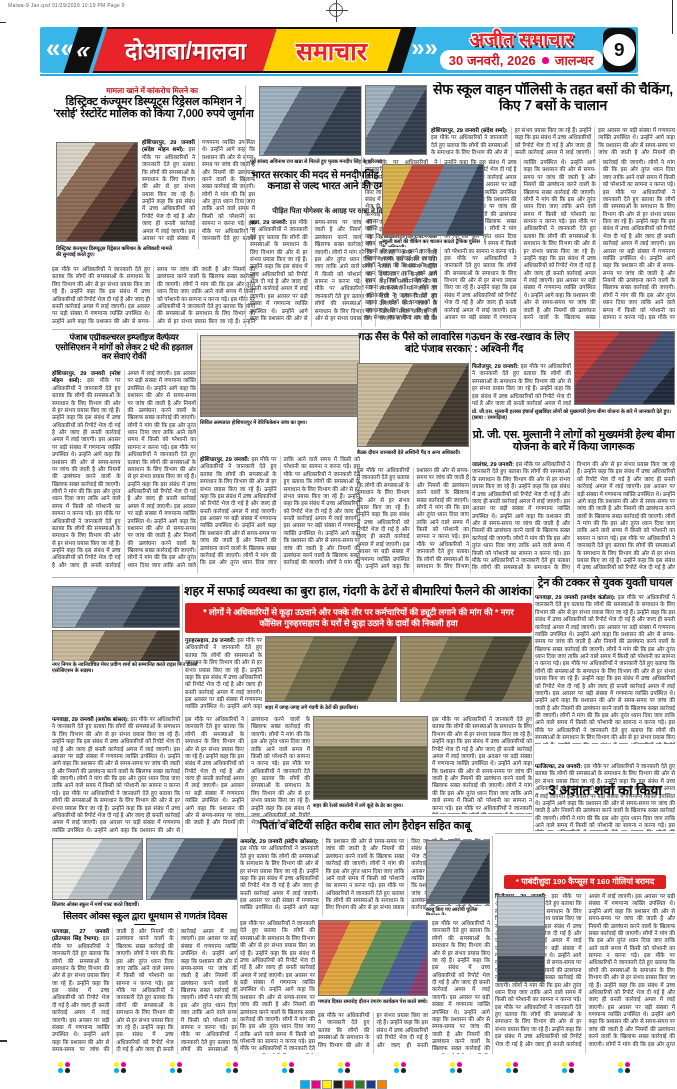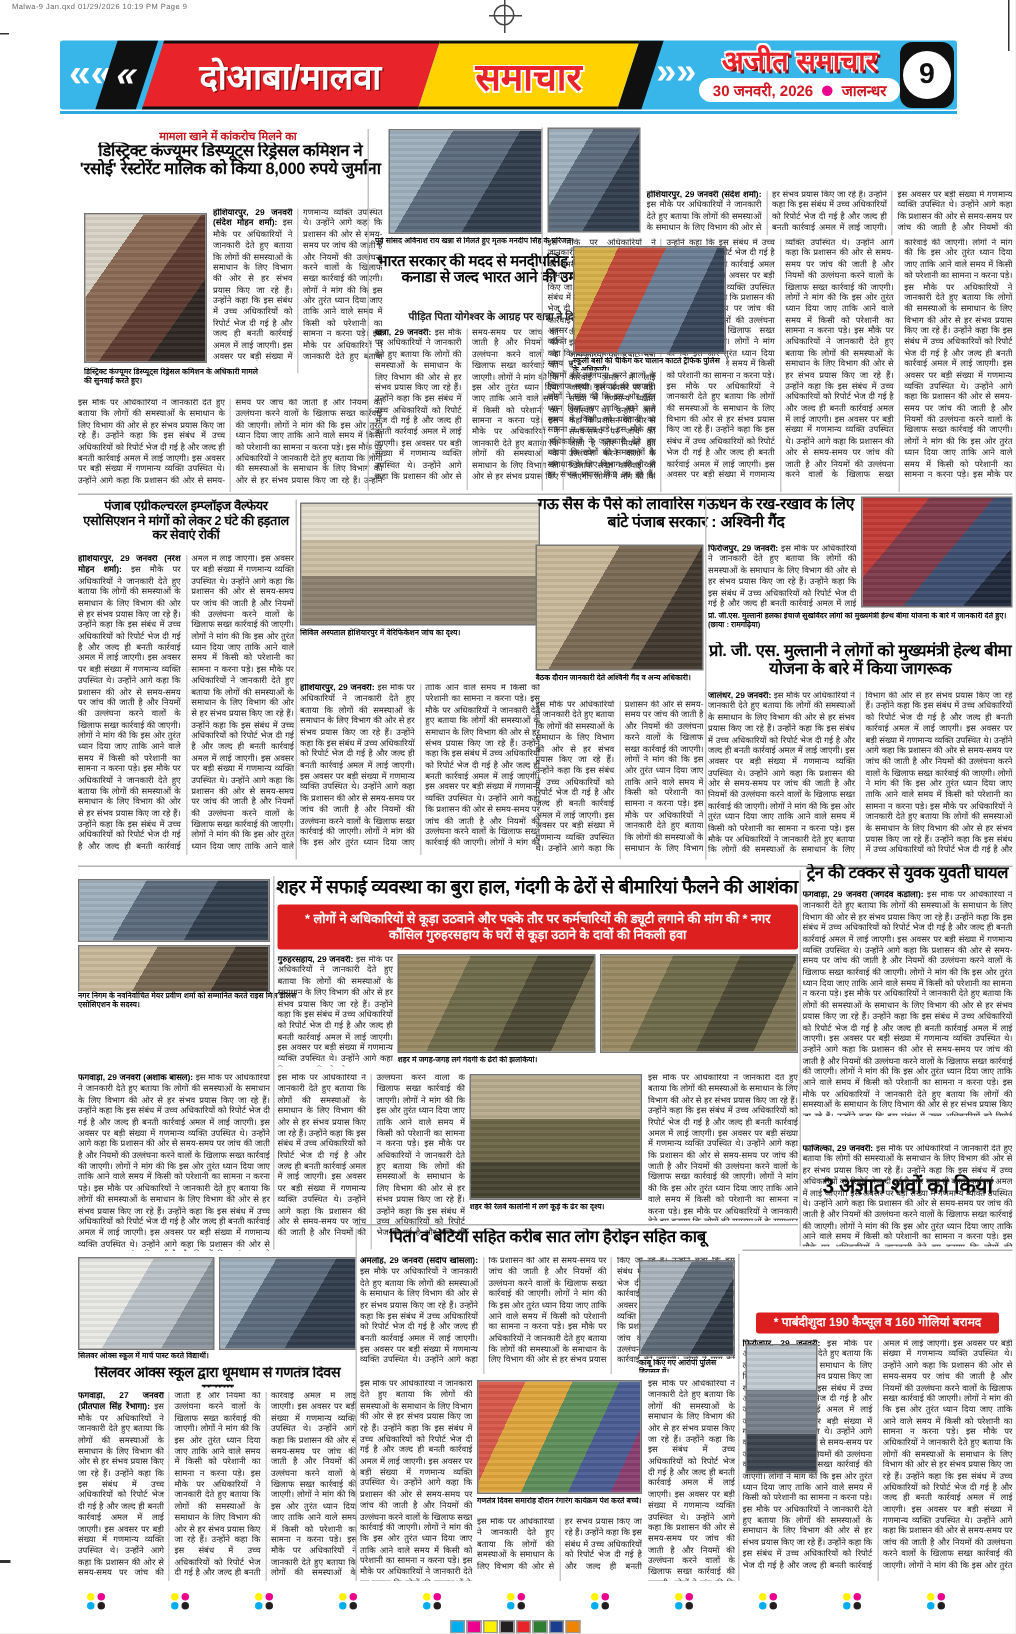--- a/index.html
+++ b/index.html
@@ -22,21 +22,21 @@
   .mh-red span{transform:skewX(18deg);color:#fff;font-weight:bold;font-size:23px;text-shadow:1px 1px 0 #7e0e12;white-space:nowrap;}
   .mh-yel{width:148px;background:#ffd200;transform:skewX(-18deg);border-top:2px solid #111;border-bottom:2px solid #111;}
   .mh-yel span{transform:skewX(18deg);color:#e8242a;font-weight:bold;font-size:25px;
      text-shadow:-1px -1px 0 #fff,1px -1px 0 #fff,-1px 1px 0 #fff,1px 1px 0 #fff;white-space:nowrap;}
   .mh-tip{width:18px;background:#101010;transform:skewX(-18deg);}
   .mh-chevR{color:#fff;font-weight:bold;font-size:24px;padding:0 2px 4px 2px;}
   .mh-right{flex:1;flex-direction:column;gap:1px;}
   .mh-paper{color:#e8242a;font-weight:bold;font-size:19px;line-height:1;
      text-shadow:-1px -1px 0 #fff,1px -1px 0 #fff,-1px 1px 0 #fff,1.5px 1.5px 0 #7e0e12;white-space:nowrap;}
   .mh-pill{background:#fff;border-radius:9px;padding:1px 9px;display:flex;align-items:center;gap:6px;
-     font-size:10px;font-weight:bold;color:#d01822;white-space:nowrap;}
+     font-size:13px;font-weight:bold;color:#d01822;white-space:nowrap;}
   .mh-dot{width:7px;height:7px;border-radius:50%;background:#ec008c;display:inline-block;}
   .mh-badge{width:40px;background:#101010;border-radius:8px;margin:1px 2px 1px 0;}
   .mh-badge .circ{width:32px;height:32px;background:#fff;border-radius:50%;display:flex;align-items:center;justify-content:center;
      font-size:19px;font-weight:bold;color:#111;}
   .mh-underline{background:#29abe2;}
   
   .kicker{color:#c3161c;font-weight:bold;text-align:center;font-size:7.5px;}
   .hl{font-weight:bold;color:#0c0c0c;text-align:center;line-height:1.12;overflow:hidden;letter-spacing:-.2px;}
   .sub{font-weight:bold;color:#222;text-align:center;overflow:hidden;}
   .redbox{background:#dd1f1f;color:#fff;font-weight:bold;text-align:center;border-radius:2px;
@@ -99,21 +99,21 @@
         <span>जालन्धर</span>
       </div>
     </div>
     <div class="mh-badge">
       <span class="circ">9</span>
     </div>
   </div>
   <div class="abs mh-underline" style="left:40px;top:74px;width:598px;height:2px;"></div>
 
   <div class="abs kicker" style="left:52px;top:85px;width:200px;">मामला खाने में कांकरोच मिलने का</div>
-  <div class="abs hl" style="left:52px;top:95px;width:203px;height:40px;font-size:11px;">डिस्ट्रिक्ट कंज्यूमर डिस्प्यूट्स रिड्रेसल कमिशन ने 'रसोई' रेस्टोरेंट मालिक को किया 8,000 रुपये जुर्माना</div>
+  <div class="abs hl" style="left:52px;top:95px;width:203px;height:40px;font-size:11px;">डिस्ट्रिक्ट कंज्यूमर डिस्प्यूट्स रिड्रेसल कमिशन ने 'रसोई' रेस्टोरेंट मालिक को किया 7,000 रुपये जुर्माना</div>
   <div class="abs body" style="left:142px;top:139px;width:113px;height:110px;column-count:2;">
     <b>होशियारपुर, 29 जनवरी (संदेश मोहन शर्मा):</b> <span>इस मौके पर अधिकारियों ने जानकारी देते हुए बताया कि लोगों की समस्याओं के समाधान के लिए विभाग की ओर से हर संभव प्रयास किए जा रहे हैं। उन्होंने कहा कि इस संबंध में उच्च अधिकारियों को रिपोर्ट भेज दी गई है और जल्द ही बनती कार्रवाई अमल में लाई जाएगी। इस अवसर पर बड़ी संख्या में गणमान्य व्यक्ति उपस्थित थे। उन्होंने आगे कहा कि प्रशासन की ओर से समय-समय पर जांच की जाती है और नियमों की उल्लंघना करने वालों के खिलाफ सख्त कार्रवाई की जाएगी। लोगों ने मांग की कि इस ओर तुरंत ध्यान दिया जाए ताकि आने वाले समय में किसी को परेशानी का सामना न करना पड़े। इस मौके पर अधिकारियों ने जानकारी देते हुए बताया कि लोगों की समस्याओं के समाधान के लिए विभाग की ओर से हर संभव प्रयास किए जा रहे हैं। उन्होंने कहा कि इस संबंध में उच्च अधिकारियों को रिपोर्ट भेज दी गई है और जल्द ही बनती कार्रवाई अमल में लाई जाएगी। इस अवसर पर बड़ी संख्या में गणमान्य व्यक्ति उपस्थित थे। उन्होंने आगे कहा कि प्रशासन की ओर से समय-समय पर जांच की जाती है और नियमों की उल्लंघना करने वालों के खिलाफ सख्त कार्रवाई की जाएगी। लोगों ने मांग की कि इस ओर तुरंत ध्यान दिया जाए ताकि आने वाले समय में किसी को परेशानी का सामना न करना पड़े। इस मौके पर अधिकारियों ने जानकारी देते हुए बताया कि लोगों की समस्याओं के समाधान के लिए विभाग की ओर से हर संभव प्रयास किए जा रहे हैं। उन्होंने कहा कि इस संबंध में उच्च अधिकारियों को रिपोर्ट भेज दी गई है और जल्द ही बनती कार्रवाई अमल में लाई जाएगी। इस अवसर पर बड़ी संख्या में गणमान्य व्यक्ति उपस्थित थे। उन्होंने आगे कहा कि प्रशासन की ओर से समय-समय पर जांच की जाती है और नियमों की उल्लंघना करने वालों के खिलाफ सख्त कार्रवाई की जाएगी। लोगों ने मांग की कि इस ओर तुरंत ध्यान दिया जाए ताकि आने वाले समय में किसी को परेशानी का सामना न करना पड़े। इस मौके पर अधिकारियों ने जानकारी देते हुए बताया कि लोगों की समस्याओं के समाधान के लिए विभाग की ओर से हर संभव प्रयास किए जा रहे हैं। उन्होंने कहा कि इस संबंध में उच्च अधिकारियों को रिपोर्ट भेज दी गई है और जल्द ही बनती कार्रवाई अमल में लाई जाएगी। इस अवसर पर बड़ी संख्या में गणमान्य व्यक्ति उपस्थित थे। उन्होंने आगे कहा कि प्रशासन की ओर से समय-समय पर जांच की जाती है और नियमों की उल्लंघना करने वालों के खिलाफ सख्त कार्रवाई की जाएगी। लोगों ने मांग की कि इस ओर तुरंत ध्यान दिया जाए ताकि आने वाले समय में किसी को परेशानी का सामना न करना पड़े। इस मौके पर अधिकारियों ने जानकारी देते हुए बताया कि लोगों की समस्याओं के समाधान के लिए विभाग की ओर से हर संभव प्रयास किए जा रहे हैं। उन्होंने कहा कि इस संबंध में उच्च अधिकारियों को रिपोर्ट भेज दी गई है और जल्द ही बनती कार्रवाई अमल में लाई जाएगी। इस अवसर पर बड़ी संख्या में गणमान्य व्यक्ति उपस्थित थे। उन्होंने आगे कहा कि प्रशासन की ओर से समय-समय पर जांच की जाती है और नियमों की उल्लंघना करने वालों के खिलाफ सख्त कार्रवाई की जाएगी। लोगों ने मांग की कि इस ओर तुरंत ध्यान दिया जाए ताकि आने वाले समय में किसी को परेशानी का सामना न करना पड़े। इस मौके पर अधिकारियों ने जानकारी देते हुए बताया कि लोगों की समस्याओं के समाधान के लिए विभाग की ओर से हर संभव प्रयास किए जा रहे हैं। उन्होंने कहा कि इस संबंध में उच्च अधिकारियों को रिपोर्ट भेज दी गई है और जल्द ही बनती कार्रवाई अमल में लाई जाएगी। इस अवसर पर बड़ी संख्या में गणमान्य व्यक्ति उपस्थित थे।</span>
   </div>
   <div class="abs photo p-office" style="left:56px;top:142px;width:82px;height:100px;">
       <i></i>
     </div>
   <div class="abs cap" style="left:56px;top:245px;width:120px;height:18px;">डिस्ट्रिक्ट कंज्यूमर डिस्प्यूट्स रिड्रेसल कमिशन के अधिकारी मामले की सुनवाई करते हुए।</div>
   <div class="abs body" style="left:52px;top:266px;width:203px;height:62px;column-count:2;">इस मौके पर अधिकारियों ने जानकारी देते हुए बताया कि लोगों की समस्याओं के समाधान के लिए विभाग की ओर से हर संभव प्रयास किए जा रहे हैं। उन्होंने कहा कि इस संबंध में उच्च अधिकारियों को रिपोर्ट भेज दी गई है और जल्द ही बनती कार्रवाई अमल में लाई जाएगी। इस अवसर पर बड़ी संख्या में गणमान्य व्यक्ति उपस्थित थे। उन्होंने आगे कहा कि प्रशासन की ओर से समय-समय पर जांच की जाती है और नियमों की उल्लंघना करने वालों के खिलाफ सख्त कार्रवाई की जाएगी। लोगों ने मांग की कि इस ओर तुरंत ध्यान दिया जाए ताकि आने वाले समय में किसी को परेशानी का सामना न करना पड़े। इस मौके पर अधिकारियों ने जानकारी देते हुए बताया कि लोगों की समस्याओं के समाधान के लिए विभाग की ओर से हर संभव प्रयास किए जा रहे हैं। उन्होंने कहा कि इस संबंध में उच्च अधिकारियों को रिपोर्ट भेज दी गई है और जल्द ही बनती कार्रवाई अमल में लाई जाएगी। इस अवसर पर बड़ी संख्या में गणमान्य व्यक्ति उपस्थित थे। उन्होंने आगे कहा कि प्रशासन की ओर से समय-समय पर जांच की जाती है और नियमों की उल्लंघना करने वालों के खिलाफ सख्त कार्रवाई की जाएगी। लोगों ने मांग की कि इस ओर तुरंत ध्यान दिया जाए ताकि आने वाले समय में किसी को परेशानी का सामना न करना पड़े। इस मौके पर अधिकारियों ने जानकारी देते हुए बताया कि लोगों की समस्याओं के समाधान के लिए विभाग की ओर से हर संभव प्रयास किए जा रहे हैं। उन्होंने कहा कि इस संबंध में उच्च अधिकारियों को रिपोर्ट भेज दी गई है और जल्द ही बनती कार्रवाई अमल में लाई जाएगी। इस अवसर पर बड़ी संख्या में गणमान्य व्यक्ति उपस्थित थे। उन्होंने आगे कहा कि प्रशासन की ओर से समय-समय पर जांच की जाती है और नियमों की उल्लंघना करने वालों के खिलाफ सख्त कार्रवाई की जाएगी। लोगों ने मांग की कि इस ओर तुरंत ध्यान दिया जाए ताकि आने वाले समय में किसी को परेशानी का सामना न करना पड़े। इस मौके पर अधिकारियों ने जानकारी देते हुए बताया कि लोगों की समस्याओं के समाधान के लिए विभाग की ओर से हर संभव प्रयास किए जा रहे हैं। उन्होंने कहा कि इस संबंध में उच्च अधिकारियों को रिपोर्ट भेज दी गई है और जल्द ही बनती कार्रवाई अमल में लाई जाएगी। इस अवसर पर बड़ी संख्या में गणमान्य व्यक्ति उपस्थित थे। उन्होंने आगे कहा कि प्रशासन की ओर से समय-समय पर जांच की जाती है और नियमों की उल्लंघना करने वालों के खिलाफ सख्त कार्रवाई की जाएगी। लोगों ने मांग की कि इस ओर तुरंत ध्यान दिया जाए ताकि आने वाले समय में किसी को परेशानी का सामना न करना पड़े। इस मौके पर अधिकारियों ने जानकारी देते हुए बताया कि लोगों की समस्याओं के समाधान के लिए विभाग की ओर से हर संभव प्रयास किए जा रहे हैं। उन्होंने कहा कि इस संबंध में उच्च अधिकारियों को रिपोर्ट भेज दी गई है और जल्द ही बनती कार्रवाई अमल में लाई जाएगी। इस अवसर पर बड़ी संख्या में गणमान्य व्यक्ति उपस्थित थे। उन्होंने आगे कहा कि प्रशासन की ओर से समय-समय पर जांच की जाती है और नियमों की उल्लंघना करने वालों के खिलाफ सख्त कार्रवाई की जाएगी। लोगों ने मांग की कि इस ओर तुरंत ध्यान दिया जाए ताकि आने वाले समय में किसी को परेशानी का सामना न करना पड़े। इस मौके पर अधिकारियों ने जानकारी देते हुए बताया कि लोगों की समस्याओं के समाधान के लिए विभाग की ओर से हर संभव प्रयास किए जा रहे हैं। उन्होंने कहा कि इस संबंध में उच्च अधिकारियों को रिपोर्ट भेज दी गई है और जल्द ही बनती कार्रवाई अमल में लाई जाएगी। इस अवसर पर बड़ी संख्या में गणमान्य व्यक्ति उपस्थित थे।</div>
 
   <div class="abs photo p-group" style="left:259px;top:86px;width:103px;height:70px;">
@@ -122,20 +122,21 @@
   <div class="abs cap" style="left:250px;top:158px;width:187px;height:9px;">पूर्व सांसद अविनाश राय खन्ना से मिलते हुए मृतक मनदीप सिंह के परिजन।</div>
   <div class="abs hl" style="left:250px;top:169px;width:187px;height:36px;font-size:10px;">भारत सरकार की मदद से मनदीपसिंह का पार्थिव शरीर कनाडा से जल्द भारत आने की उम्मीद : खन्ना</div>
   <div class="abs sub" style="left:250px;top:206px;width:187px;height:10px;font-size:7px;">पीड़ित पिता योगेश्वर के आग्रह पर खन्ना ने दिया आश्वासन</div>
   <div class="abs body" style="left:250px;top:219px;width:187px;height:108px;column-count:3;">
     <b>खन्ना, 29 जनवरी:</b> <span>इस मौके पर अधिकारियों ने जानकारी देते हुए बताया कि लोगों की समस्याओं के समाधान के लिए विभाग की ओर से हर संभव प्रयास किए जा रहे हैं। उन्होंने कहा कि इस संबंध में उच्च अधिकारियों को रिपोर्ट भेज दी गई है और जल्द ही बनती कार्रवाई अमल में लाई जाएगी। इस अवसर पर बड़ी संख्या में गणमान्य व्यक्ति उपस्थित थे। उन्होंने आगे कहा कि प्रशासन की ओर से समय-समय पर जांच की जाती है और नियमों की उल्लंघना करने वालों के खिलाफ सख्त कार्रवाई की जाएगी। लोगों ने मांग की कि इस ओर तुरंत ध्यान दिया जाए ताकि आने वाले समय में किसी को परेशानी का सामना न करना पड़े। इस मौके पर अधिकारियों ने जानकारी देते हुए बताया कि लोगों की समस्याओं के समाधान के लिए विभाग की ओर से हर संभव प्रयास किए जा रहे हैं। उन्होंने कहा कि इस संबंध में उच्च अधिकारियों को रिपोर्ट भेज दी गई है और जल्द ही बनती कार्रवाई अमल में लाई जाएगी। इस अवसर पर बड़ी संख्या में गणमान्य व्यक्ति उपस्थित थे। उन्होंने आगे कहा कि प्रशासन की ओर से समय-समय पर जांच की जाती है और नियमों की उल्लंघना करने वालों के खिलाफ सख्त कार्रवाई की जाएगी। लोगों ने मांग की कि इस ओर तुरंत ध्यान दिया जाए ताकि आने वाले समय में किसी को परेशानी का सामना न करना पड़े। इस मौके पर अधिकारियों ने जानकारी देते हुए बताया कि लोगों की समस्याओं के समाधान के लिए विभाग की ओर से हर संभव प्रयास किए जा रहे हैं। उन्होंने कहा कि इस संबंध में उच्च अधिकारियों को रिपोर्ट भेज दी गई है और जल्द ही बनती कार्रवाई अमल में लाई जाएगी। इस अवसर पर बड़ी संख्या में गणमान्य व्यक्ति उपस्थित थे। उन्होंने आगे कहा कि प्रशासन की ओर से समय-समय पर जांच की जाती है और नियमों की उल्लंघना करने वालों के खिलाफ सख्त कार्रवाई की जाएगी। लोगों ने मांग की कि इस ओर तुरंत ध्यान दिया जाए ताकि आने वाले समय में किसी को परेशानी का सामना न करना पड़े। इस मौके पर अधिकारियों ने जानकारी देते हुए बताया कि लोगों की समस्याओं के समाधान के लिए विभाग की ओर से हर संभव प्रयास किए जा रहे हैं। उन्होंने कहा कि इस संबंध में उच्च अधिकारियों को रिपोर्ट भेज दी गई है और जल्द ही बनती कार्रवाई अमल में लाई जाएगी। इस अवसर पर बड़ी संख्या में गणमान्य व्यक्ति उपस्थित थे। उन्होंने आगे कहा कि प्रशासन की ओर से समय-समय पर जांच की जाती है और नियमों की उल्लंघना करने वालों के खिलाफ सख्त कार्रवाई की जाएगी। लोगों ने मांग की कि इस ओर तुरंत ध्यान दिया जाए ताकि आने वाले समय में किसी को परेशानी का सामना न करना पड़े। इस मौके पर अधिकारियों ने जानकारी देते हुए बताया कि लोगों की समस्याओं के समाधान के लिए विभाग की ओर से हर संभव प्रयास किए जा रहे हैं। उन्होंने कहा कि इस संबंध में उच्च अधिकारियों को रिपोर्ट भेज दी गई है और जल्द ही बनती कार्रवाई अमल में लाई जाएगी। इस अवसर पर बड़ी संख्या में गणमान्य व्यक्ति उपस्थित थे। उन्होंने आगे कहा कि प्रशासन की ओर से समय-समय पर जांच की जाती है और नियमों की उल्लंघना करने वालों के खिलाफ सख्त कार्रवाई की जाएगी। लोगों ने मांग की कि इस ओर तुरंत ध्यान दिया जाए ताकि आने वाले समय में किसी को परेशानी का सामना न करना पड़े। इस मौके पर अधिकारियों ने जानकारी देते हुए बताया कि लोगों की समस्याओं के समाधान के लिए विभाग की ओर से हर संभव प्रयास किए जा रहे हैं। उन्होंने कहा कि इस संबंध में उच्च अधिकारियों को रिपोर्ट भेज दी गई है और जल्द ही बनती कार्रवाई अमल में लाई जाएगी। इस अवसर पर बड़ी संख्या में गणमान्य व्यक्ति उपस्थित थे।</span>
   </div>
 
   <div class="abs photo p-group" style="left:365px;top:85px;width:62px;height:70px;">
       <i></i>
     </div>
+  <div class="abs hl" style="left:431px;top:82px;width:244px;height:42px;font-size:14px;">सेफ स्कूल वाहन पॉलिसी के तहत बसों की चैकिंग, किए 7 बसों के चालान</div>
   <div class="abs body" style="left:431px;top:127px;width:244px;height:30px;column-count:3;">
     <b>होशियारपुर, 29 जनवरी (संदेश शर्मा):</b> <span>इस मौके पर अधिकारियों ने जानकारी देते हुए बताया कि लोगों की समस्याओं के समाधान के लिए विभाग की ओर से हर संभव प्रयास किए जा रहे हैं। उन्होंने कहा कि इस संबंध में उच्च अधिकारियों को रिपोर्ट भेज दी गई है और जल्द ही बनती कार्रवाई अमल में लाई जाएगी। इस अवसर पर बड़ी संख्या में गणमान्य व्यक्ति उपस्थित थे। उन्होंने आगे कहा कि प्रशासन की ओर से समय-समय पर जांच की जाती है और नियमों की उल्लंघना करने वालों के खिलाफ सख्त कार्रवाई की जाएगी। लोगों ने मांग की कि इस ओर तुरंत ध्यान दिया जाए ताकि आने वाले समय में किसी को परेशानी का सामना न करना पड़े। इस मौके पर अधिकारियों ने जानकारी देते हुए बताया कि लोगों की समस्याओं के समाधान के लिए विभाग की ओर से हर संभव प्रयास किए जा रहे हैं। उन्होंने कहा कि इस संबंध में उच्च अधिकारियों को रिपोर्ट भेज दी गई है और जल्द ही बनती कार्रवाई अमल में लाई जाएगी। इस अवसर पर बड़ी संख्या में गणमान्य व्यक्ति उपस्थित थे। उन्होंने आगे कहा कि प्रशासन की ओर से समय-समय पर जांच की जाती है और नियमों की उल्लंघना करने वालों के खिलाफ सख्त कार्रवाई की जाएगी। लोगों ने मांग की कि इस ओर तुरंत ध्यान दिया जाए ताकि आने वाले समय में किसी को परेशानी का सामना न करना पड़े। इस मौके पर अधिकारियों ने जानकारी देते हुए बताया कि लोगों की समस्याओं के समाधान के लिए विभाग की ओर से हर संभव प्रयास किए जा रहे हैं। उन्होंने कहा कि इस संबंध में उच्च अधिकारियों को रिपोर्ट भेज दी गई है और जल्द ही बनती कार्रवाई अमल में लाई जाएगी। इस अवसर पर बड़ी संख्या में गणमान्य व्यक्ति उपस्थित थे। उन्होंने आगे कहा कि प्रशासन की ओर से समय-समय पर जांच की जाती है और नियमों की उल्लंघना करने वालों के खिलाफ सख्त कार्रवाई की जाएगी। लोगों ने मांग की कि इस ओर तुरंत ध्यान दिया जाए ताकि आने वाले समय में किसी को परेशानी का सामना न करना पड़े। इस मौके पर अधिकारियों ने जानकारी देते हुए बताया कि लोगों की समस्याओं के समाधान के लिए विभाग की ओर से हर संभव प्रयास किए जा रहे हैं। उन्होंने कहा कि इस संबंध में उच्च अधिकारियों को रिपोर्ट भेज दी गई है और जल्द ही बनती कार्रवाई अमल में लाई जाएगी। इस अवसर पर बड़ी संख्या में गणमान्य व्यक्ति उपस्थित थे। उन्होंने आगे कहा कि प्रशासन की ओर से समय-समय पर जांच की जाती है और नियमों की उल्लंघना करने वालों के खिलाफ सख्त कार्रवाई की जाएगी। लोगों ने मांग की कि इस ओर तुरंत ध्यान दिया जाए ताकि आने वाले समय में किसी को परेशानी का सामना न करना पड़े। इस मौके पर अधिकारियों ने जानकारी देते हुए बताया कि लोगों की समस्याओं के समाधान के लिए विभाग की ओर से हर संभव प्रयास किए जा रहे हैं। उन्होंने कहा कि इस संबंध में उच्च अधिकारियों को रिपोर्ट भेज दी गई है और जल्द ही बनती कार्रवाई अमल में लाई जाएगी। इस अवसर पर बड़ी संख्या में गणमान्य व्यक्ति उपस्थित थे। उन्होंने आगे कहा कि प्रशासन की ओर से समय-समय पर जांच की जाती है और नियमों की उल्लंघना करने वालों के खिलाफ सख्त कार्रवाई की जाएगी। लोगों ने मांग की कि इस ओर तुरंत ध्यान दिया जाए ताकि आने वाले समय में किसी को परेशानी का सामना न करना पड़े। इस मौके पर अधिकारियों ने जानकारी देते हुए बताया कि लोगों की समस्याओं के समाधान के लिए विभाग की ओर से हर संभव प्रयास किए जा रहे हैं। उन्होंने कहा कि इस संबंध में उच्च अधिकारियों को रिपोर्ट भेज दी गई है और जल्द ही बनती कार्रवाई अमल में लाई जाएगी। इस अवसर पर बड़ी संख्या में गणमान्य व्यक्ति उपस्थित थे।</span>
   </div>
   <div class="abs body" style="left:365px;top:159px;width:310px;height:169px;column-count:4;">इस मौके पर अधिकारियों ने जानकारी देते हुए बताया कि लोगों की समस्याओं के समाधान के लिए विभाग की ओर से हर संभव प्रयास किए जा रहे हैं। उन्होंने कहा कि इस संबंध में उच्च अधिकारियों को रिपोर्ट भेज दी गई है और जल्द ही बनती कार्रवाई अमल में लाई जाएगी। इस अवसर पर बड़ी संख्या में गणमान्य व्यक्ति उपस्थित थे। उन्होंने आगे कहा कि प्रशासन की ओर से समय-समय पर जांच की जाती है और नियमों की उल्लंघना करने वालों के खिलाफ सख्त कार्रवाई की जाएगी। लोगों ने मांग की कि इस ओर तुरंत ध्यान दिया जाए ताकि आने वाले समय में किसी को परेशानी का सामना न करना पड़े। इस मौके पर अधिकारियों ने जानकारी देते हुए बताया कि लोगों की समस्याओं के समाधान के लिए विभाग की ओर से हर संभव प्रयास किए जा रहे हैं। उन्होंने कहा कि इस संबंध में उच्च अधिकारियों को रिपोर्ट भेज दी गई है और जल्द ही बनती कार्रवाई अमल में लाई जाएगी। इस अवसर पर बड़ी संख्या में गणमान्य व्यक्ति उपस्थित थे। उन्होंने आगे कहा कि प्रशासन की ओर से समय-समय पर जांच की जाती है और नियमों की उल्लंघना करने वालों के खिलाफ सख्त कार्रवाई की जाएगी। लोगों ने मांग की कि इस ओर तुरंत ध्यान दिया जाए ताकि आने वाले समय में किसी को परेशानी का सामना न करना पड़े। इस मौके पर अधिकारियों ने जानकारी देते हुए बताया कि लोगों की समस्याओं के समाधान के लिए विभाग की ओर से हर संभव प्रयास किए जा रहे हैं। उन्होंने कहा कि इस संबंध में उच्च अधिकारियों को रिपोर्ट भेज दी गई है और जल्द ही बनती कार्रवाई अमल में लाई जाएगी। इस अवसर पर बड़ी संख्या में गणमान्य व्यक्ति उपस्थित थे। उन्होंने आगे कहा कि प्रशासन की ओर से समय-समय पर जांच की जाती है और नियमों की उल्लंघना करने वालों के खिलाफ सख्त कार्रवाई की जाएगी। लोगों ने मांग की कि इस ओर तुरंत ध्यान दिया जाए ताकि आने वाले समय में किसी को परेशानी का सामना न करना पड़े। इस मौके पर अधिकारियों ने जानकारी देते हुए बताया कि लोगों की समस्याओं के समाधान के लिए विभाग की ओर से हर संभव प्रयास किए जा रहे हैं। उन्होंने कहा कि इस संबंध में उच्च अधिकारियों को रिपोर्ट भेज दी गई है और जल्द ही बनती कार्रवाई अमल में लाई जाएगी। इस अवसर पर बड़ी संख्या में गणमान्य व्यक्ति उपस्थित थे। उन्होंने आगे कहा कि प्रशासन की ओर से समय-समय पर जांच की जाती है और नियमों की उल्लंघना करने वालों के खिलाफ सख्त कार्रवाई की जाएगी। लोगों ने मांग की कि इस ओर तुरंत ध्यान दिया जाए ताकि आने वाले समय में किसी को परेशानी का सामना न करना पड़े। इस मौके पर अधिकारियों ने जानकारी देते हुए बताया कि लोगों की समस्याओं के समाधान के लिए विभाग की ओर से हर संभव प्रयास किए जा रहे हैं। उन्होंने कहा कि इस संबंध में उच्च अधिकारियों को रिपोर्ट भेज दी गई है और जल्द ही बनती कार्रवाई अमल में लाई जाएगी। इस अवसर पर बड़ी संख्या में गणमान्य व्यक्ति उपस्थित थे। उन्होंने आगे कहा कि प्रशासन की ओर से समय-समय पर जांच की जाती है और नियमों की उल्लंघना करने वालों के खिलाफ सख्त कार्रवाई की जाएगी। लोगों ने मांग की कि इस ओर तुरंत ध्यान दिया जाए ताकि आने वाले समय में किसी को परेशानी का सामना न करना पड़े। इस मौके पर अधिकारियों ने जानकारी देते हुए बताया कि लोगों की समस्याओं के समाधान के लिए विभाग की ओर से हर संभव प्रयास किए जा रहे हैं। उन्होंने कहा कि इस संबंध में उच्च अधिकारियों को रिपोर्ट भेज दी गई है और जल्द ही बनती कार्रवाई अमल में लाई जाएगी। इस अवसर पर बड़ी संख्या में गणमान्य व्यक्ति उपस्थित थे।</div>
   <div class="abs photo p-crowd" style="left:382px;top:164px;width:102px;height:72px;">
       <i></i>
     </div>
   <div class="abs cap" style="left:382px;top:238px;width:102px;height:9px;background:#fff;">स्कूली बसों की चैकिंग कर चालान काटते ट्रैफिक पुलिस के अधिकारी।</div>
 
   <div class="abs rule-h" style="left:52px;top:329px;width:623px;"></div>

